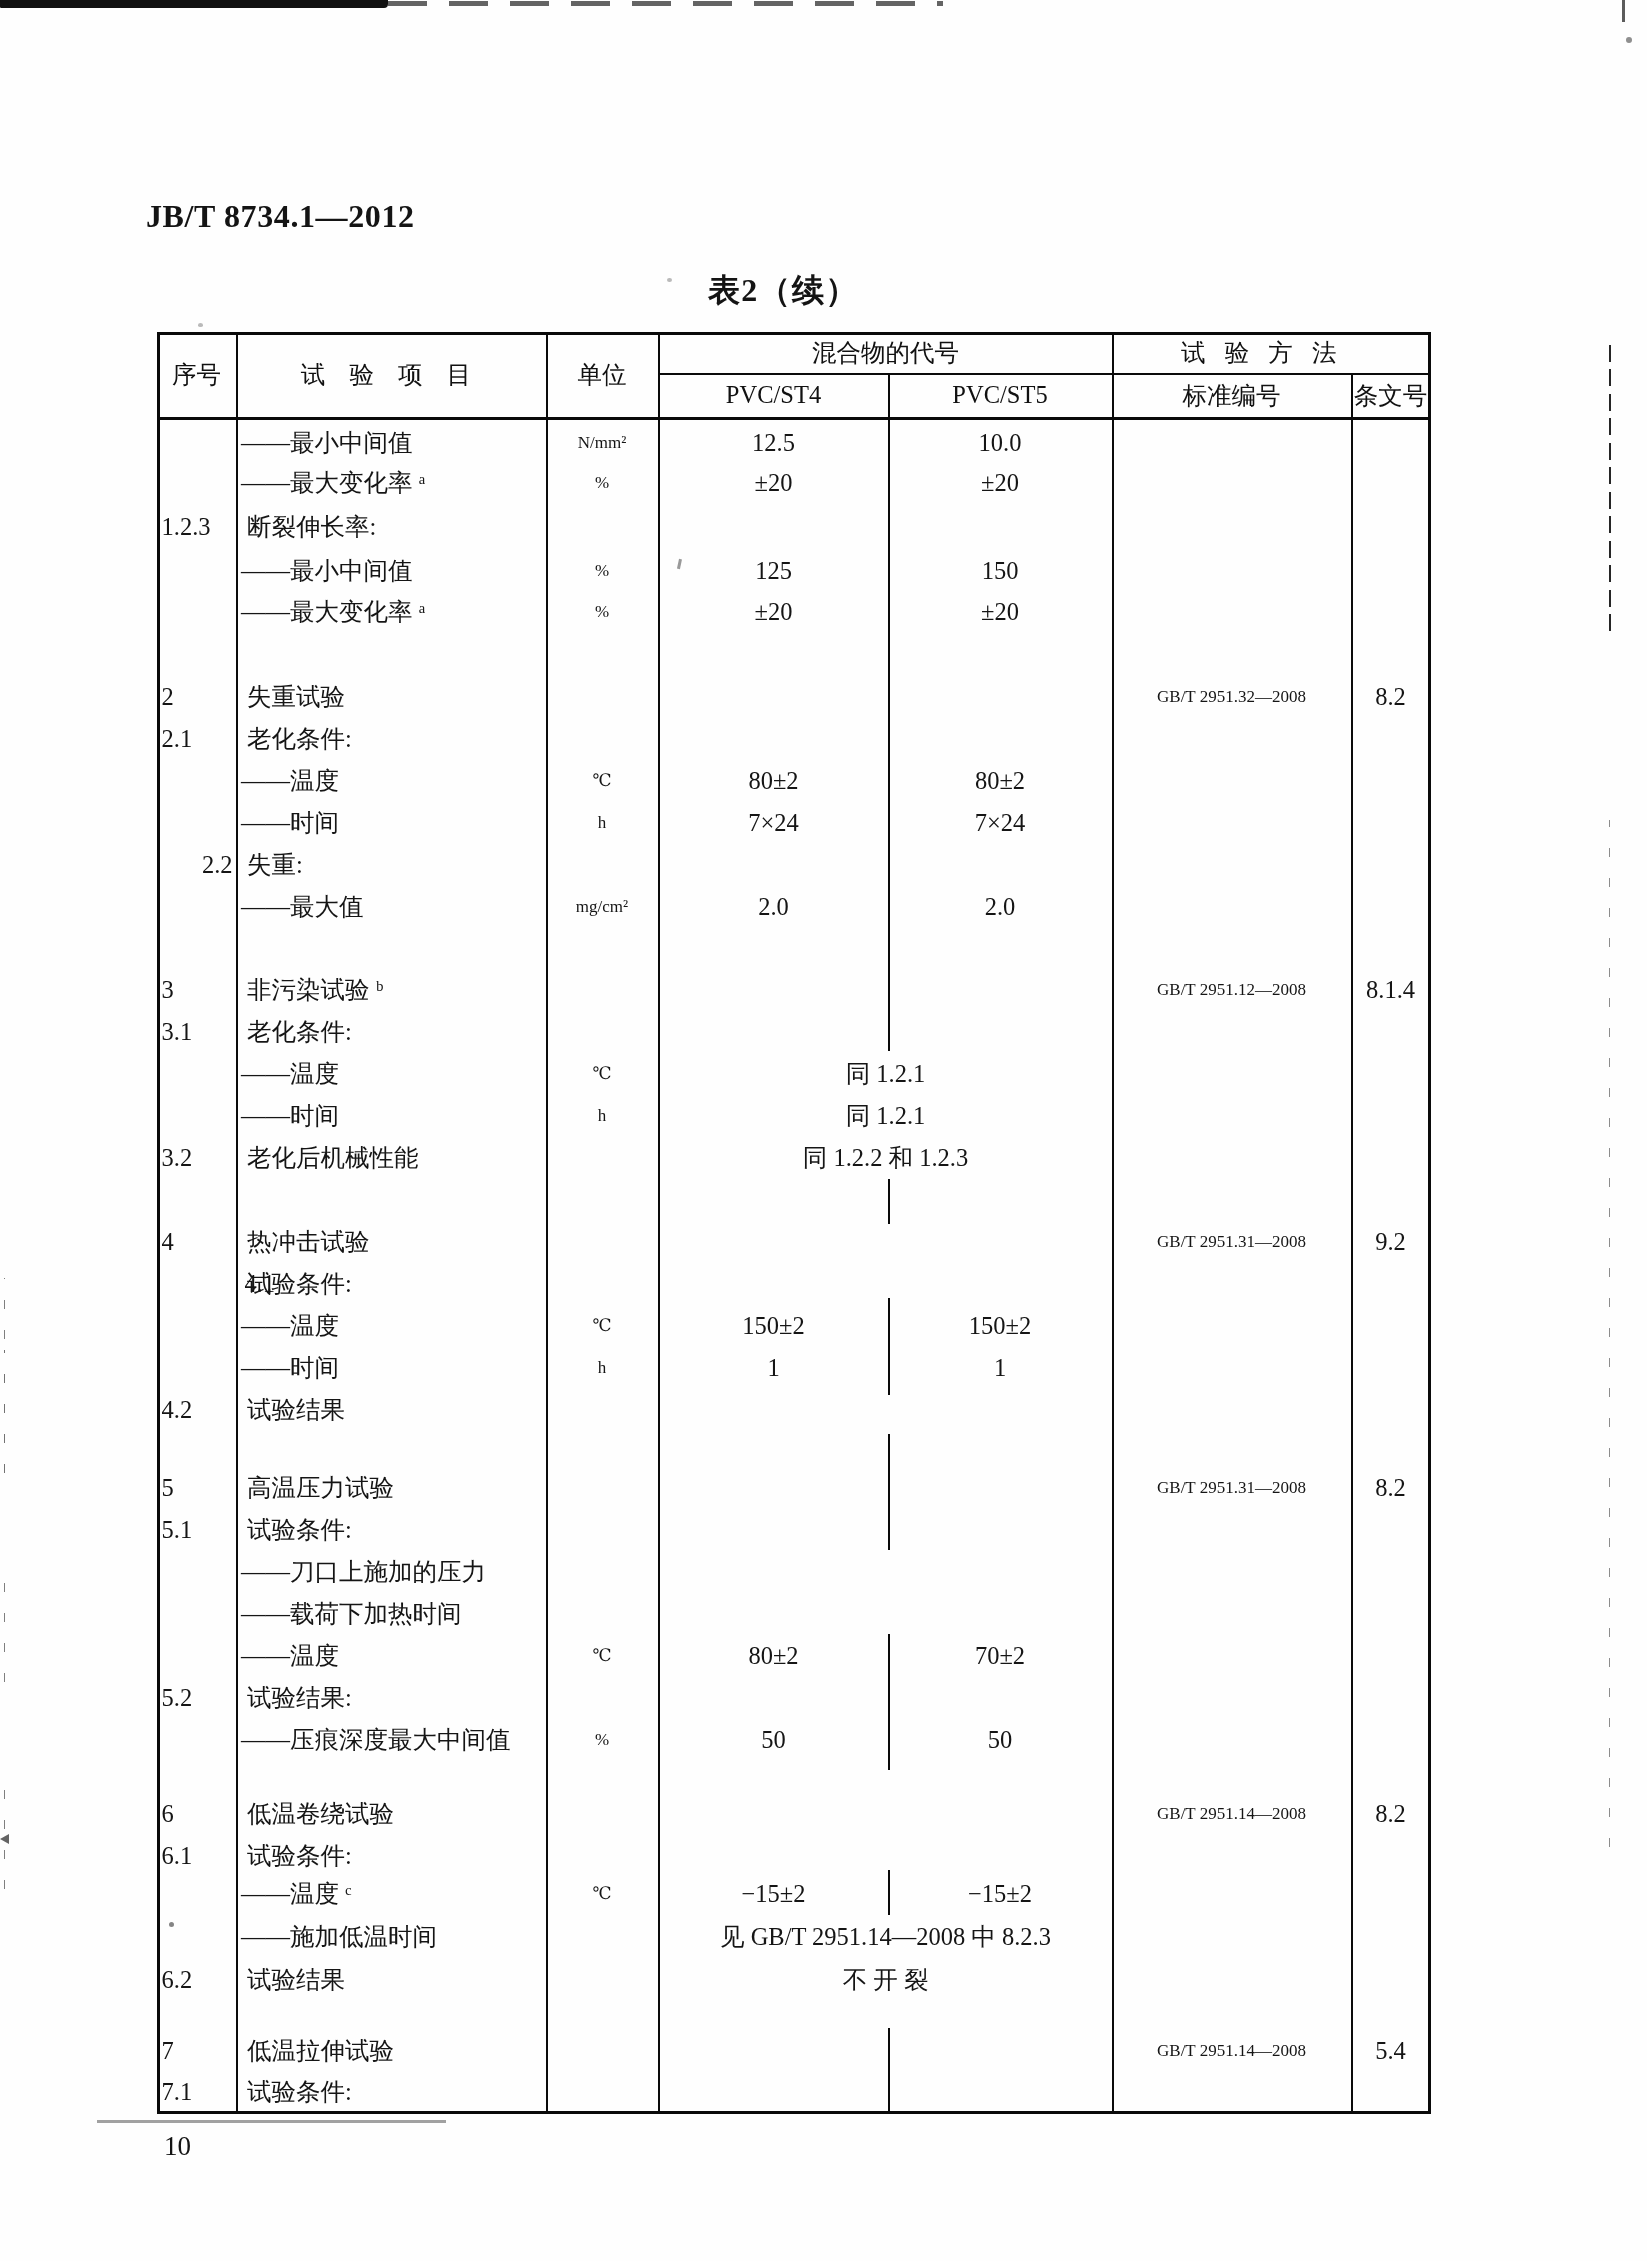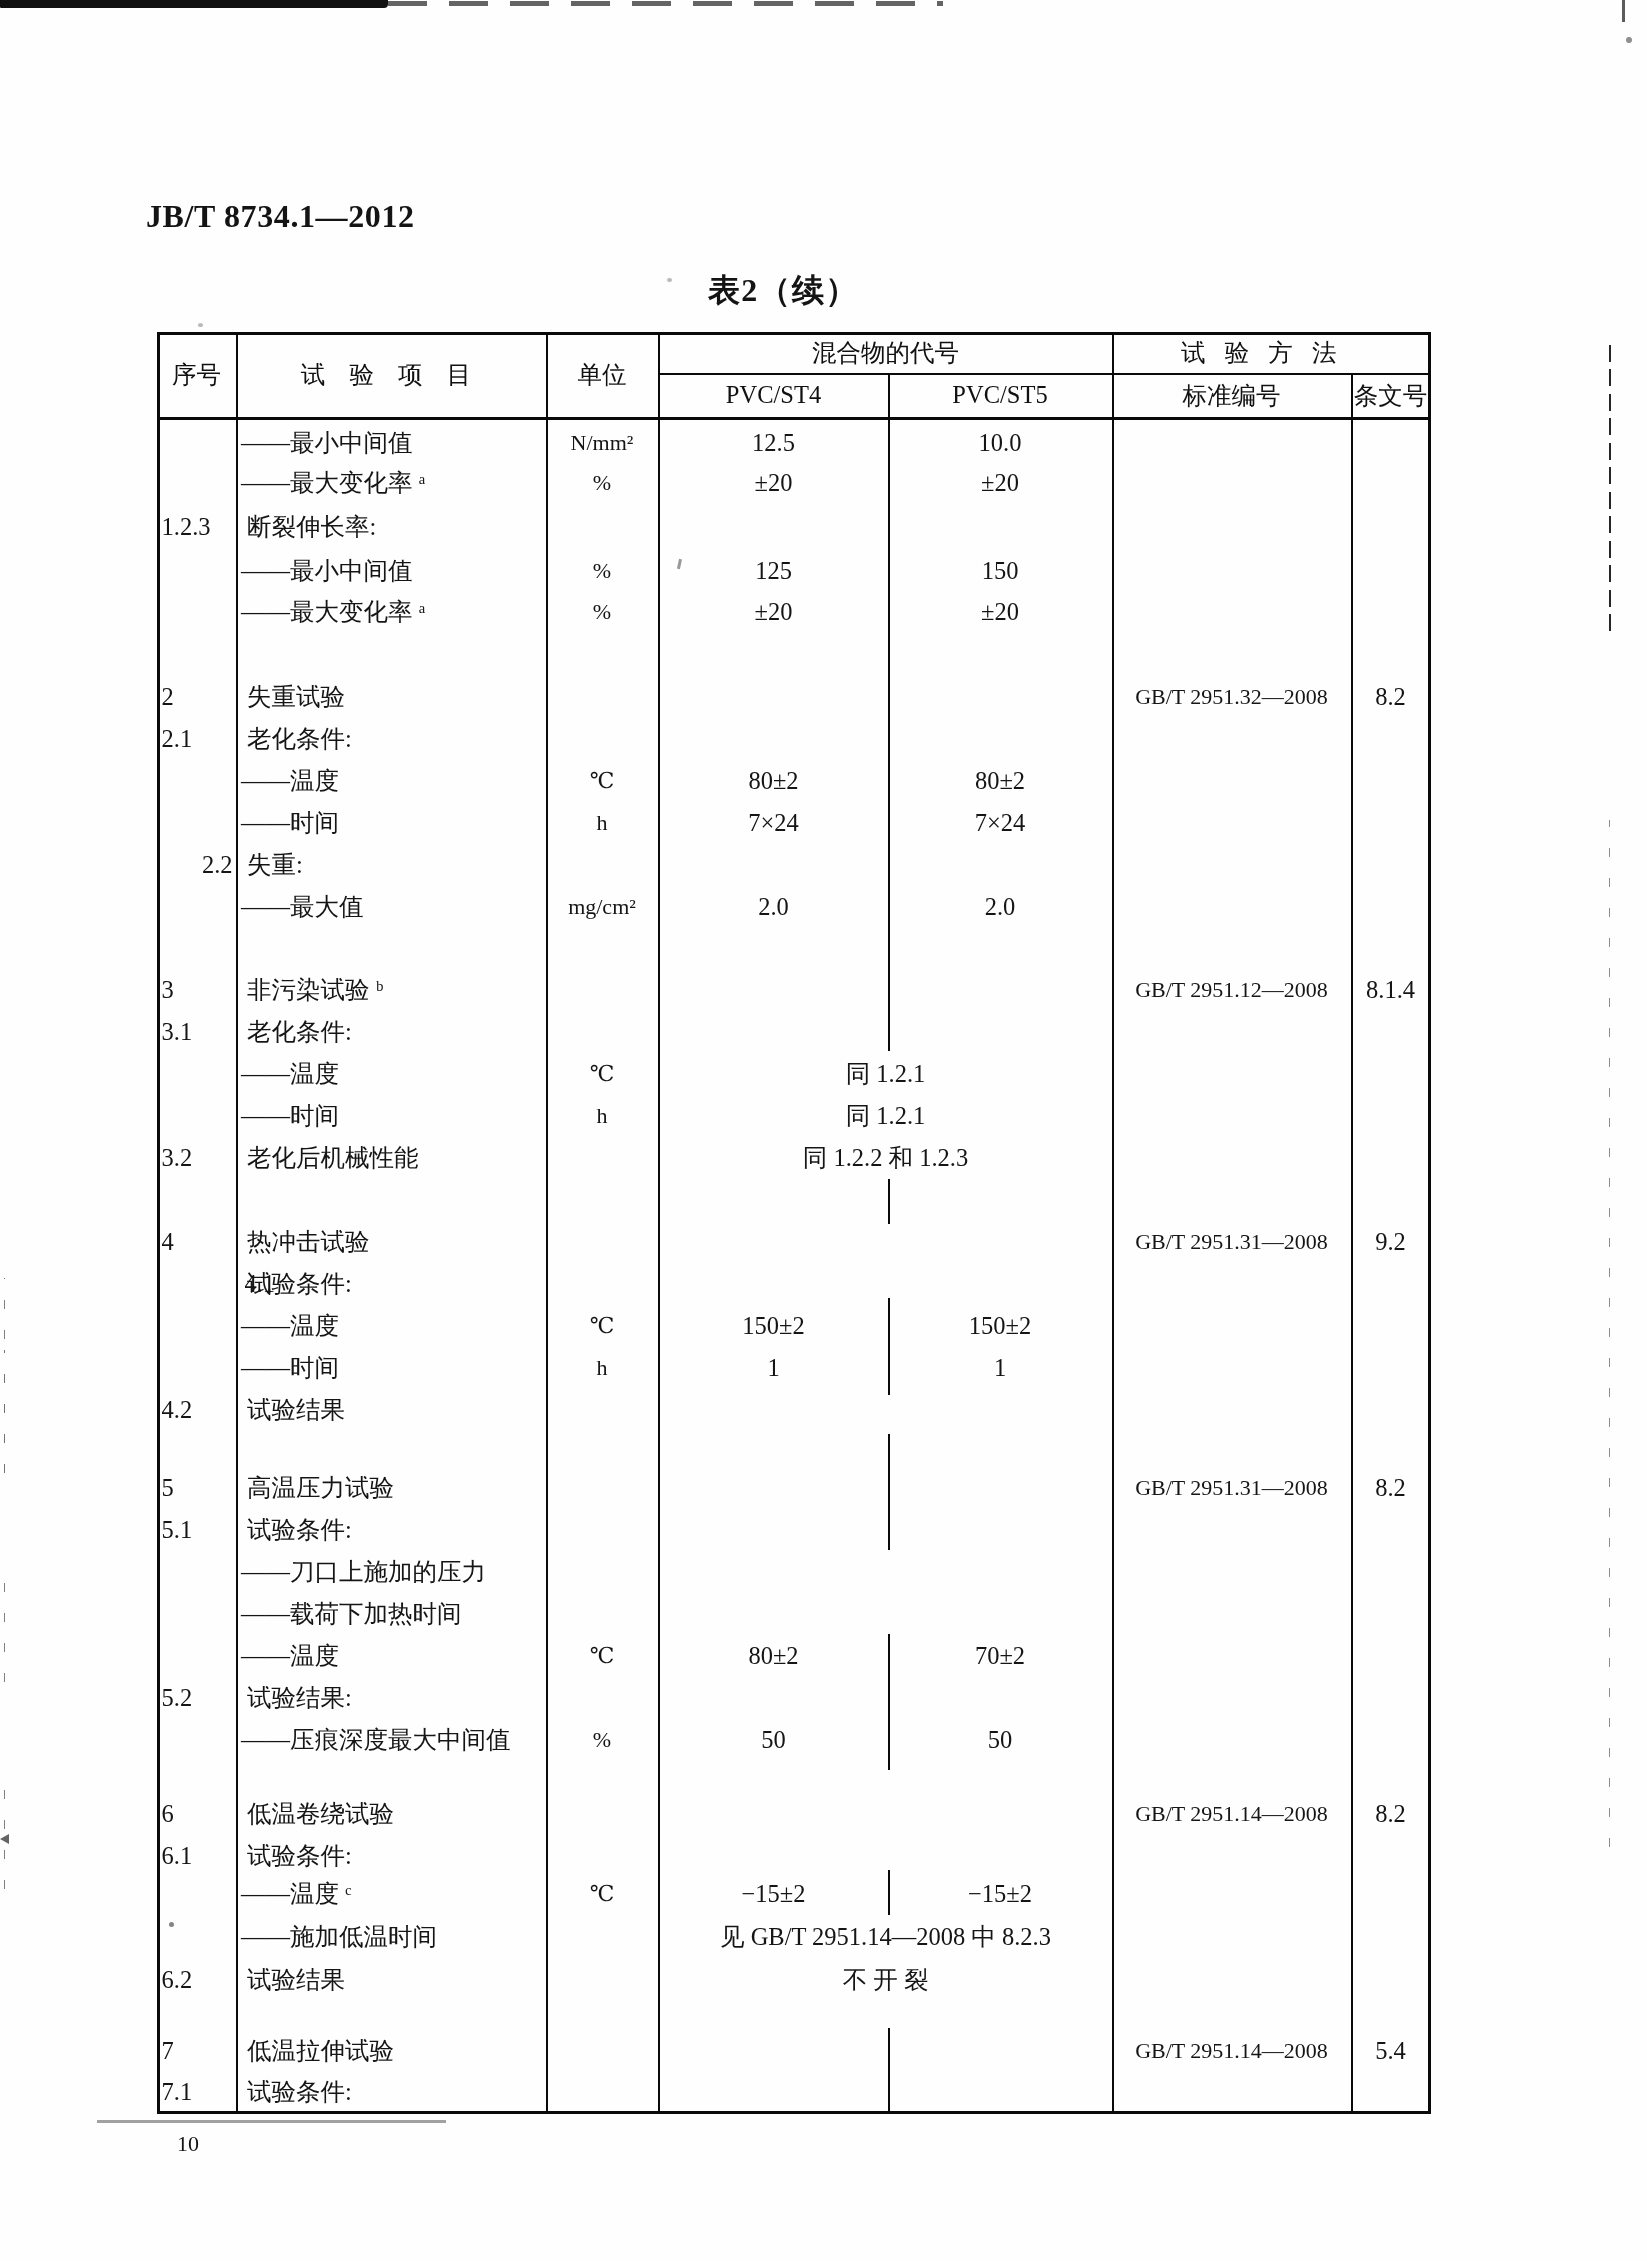--- a/index.html
+++ b/index.html
@@ -15,38 +15,38 @@
     position:absolute;left:146px;top:198px;
     font-size:32px;font-weight:bold;letter-spacing:0.6px;
     white-space:nowrap;
   }
   .table-title{
     position:absolute;left:708px;top:269px;
     font-size:32px;font-weight:bold;letter-spacing:1.3px;
     white-space:nowrap;
   }
   .page-number{
-    position:absolute;left:177px;top:2131px;
-    font-size:22px;
+    position:absolute;left:164px;top:2131px;
+    font-size:27px;
   }
   .tbl{
     position:absolute;left:157px;top:332px;
     width:1274px;height:1782px;
   }
   .vline,.hline{position:absolute;background:#0a0a0a;}
   .hcell{
     position:absolute;display:flex;align-items:center;justify-content:center;
     font-size:24.5px;white-space:nowrap;color:#111;
   }
   .trow{position:absolute;left:0;width:1274px;height:41px;}
   .cell{
     position:absolute;top:0;height:41px;line-height:41px;
     font-size:24.5px;white-space:nowrap;color:#151515;
   }
-  .cell.small{font-size:22px;}
+  .cell.small{font-size:17px;}
   .artifact{position:absolute;}
   .dashv{background:repeating-linear-gradient(0deg,#000 0 17px,transparent 17px 24.5px);}
   .dashv2{background:repeating-linear-gradient(0deg,#000 0 9px,transparent 9px 30px);}
   .dots{background:repeating-linear-gradient(90deg,#222 0 39px,transparent 39px 61px);}
 </style>
 </head>
 <body>
 
 <div class="page">
 

